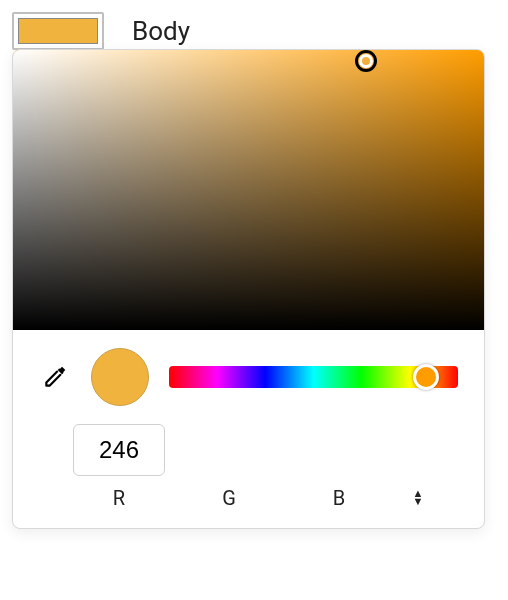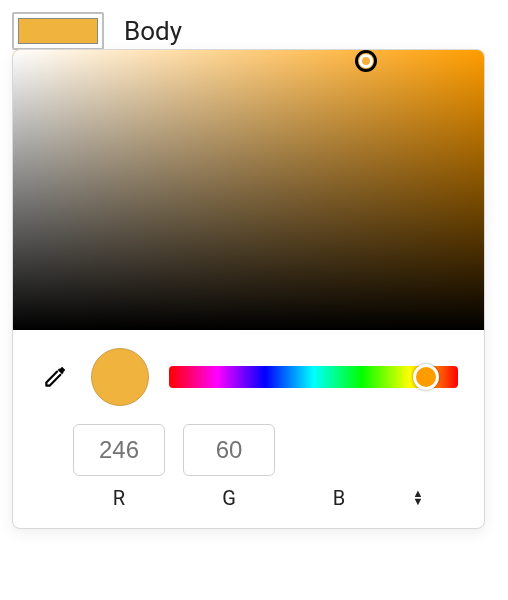--- a/index.html
+++ b/index.html
@@ -8,21 +8,21 @@
     padding: 12px;
     font-family: -apple-system, BlinkMacSystemFont, "Segoe UI", Roboto, sans-serif;
     background: #fff;
     width: 508px;
     height: 600px;
     position: relative;
   }
   .header {
     display: flex;
     align-items: center;
-    gap: 20px;
+    gap: 28px;
     margin-bottom: 16px;
   }
   .swatch-btn {
     width: 92px;
     height: 38px;
     border: 2px solid #bfbfbf;
     padding: 4px;
     background: #fff;
     cursor: pointer;
     border-radius: 2px;
@@ -119,21 +119,21 @@
     padding: 8px 26px 6px 60px;
   }
   .num-input {
     width: 92px;
     height: 52px;
     font-size: 24px;
     text-align: center;
     border: 1px solid #d0d0d0;
     border-radius: 6px;
     background: #fff;
-    color: #737373;
+    color: #000000;
   }
   .row-labels {
     display: flex;
     align-items: center;
     gap: 18px;
     padding: 4px 26px 18px 60px;
     font-size: 20px;
     color: #222;
   }
   .ch-label { width: 92px; text-align: center; }
@@ -176,21 +176,20 @@
       </svg>
     </div>
     <div class="preview-circle" style="background:#f0b33e"></div>
     <div class="hue-slider">
       <div class="hue-thumb" style="left:89%;background:#ff9d00"></div>
     </div>
   </div>
 
   <div class="row-inputs">
     <input class="num-input" value="246" style="">
-    <input class="num-input" value="60" style="">
   </div>
 
   <div class="row-labels">
     <div class="ch-label">R</div>
     <div class="ch-label">G</div>
     <div class="ch-label">B</div>
     <div class="mode-toggle">
       <span>▲</span>
       <span>▼</span>
     </div>

